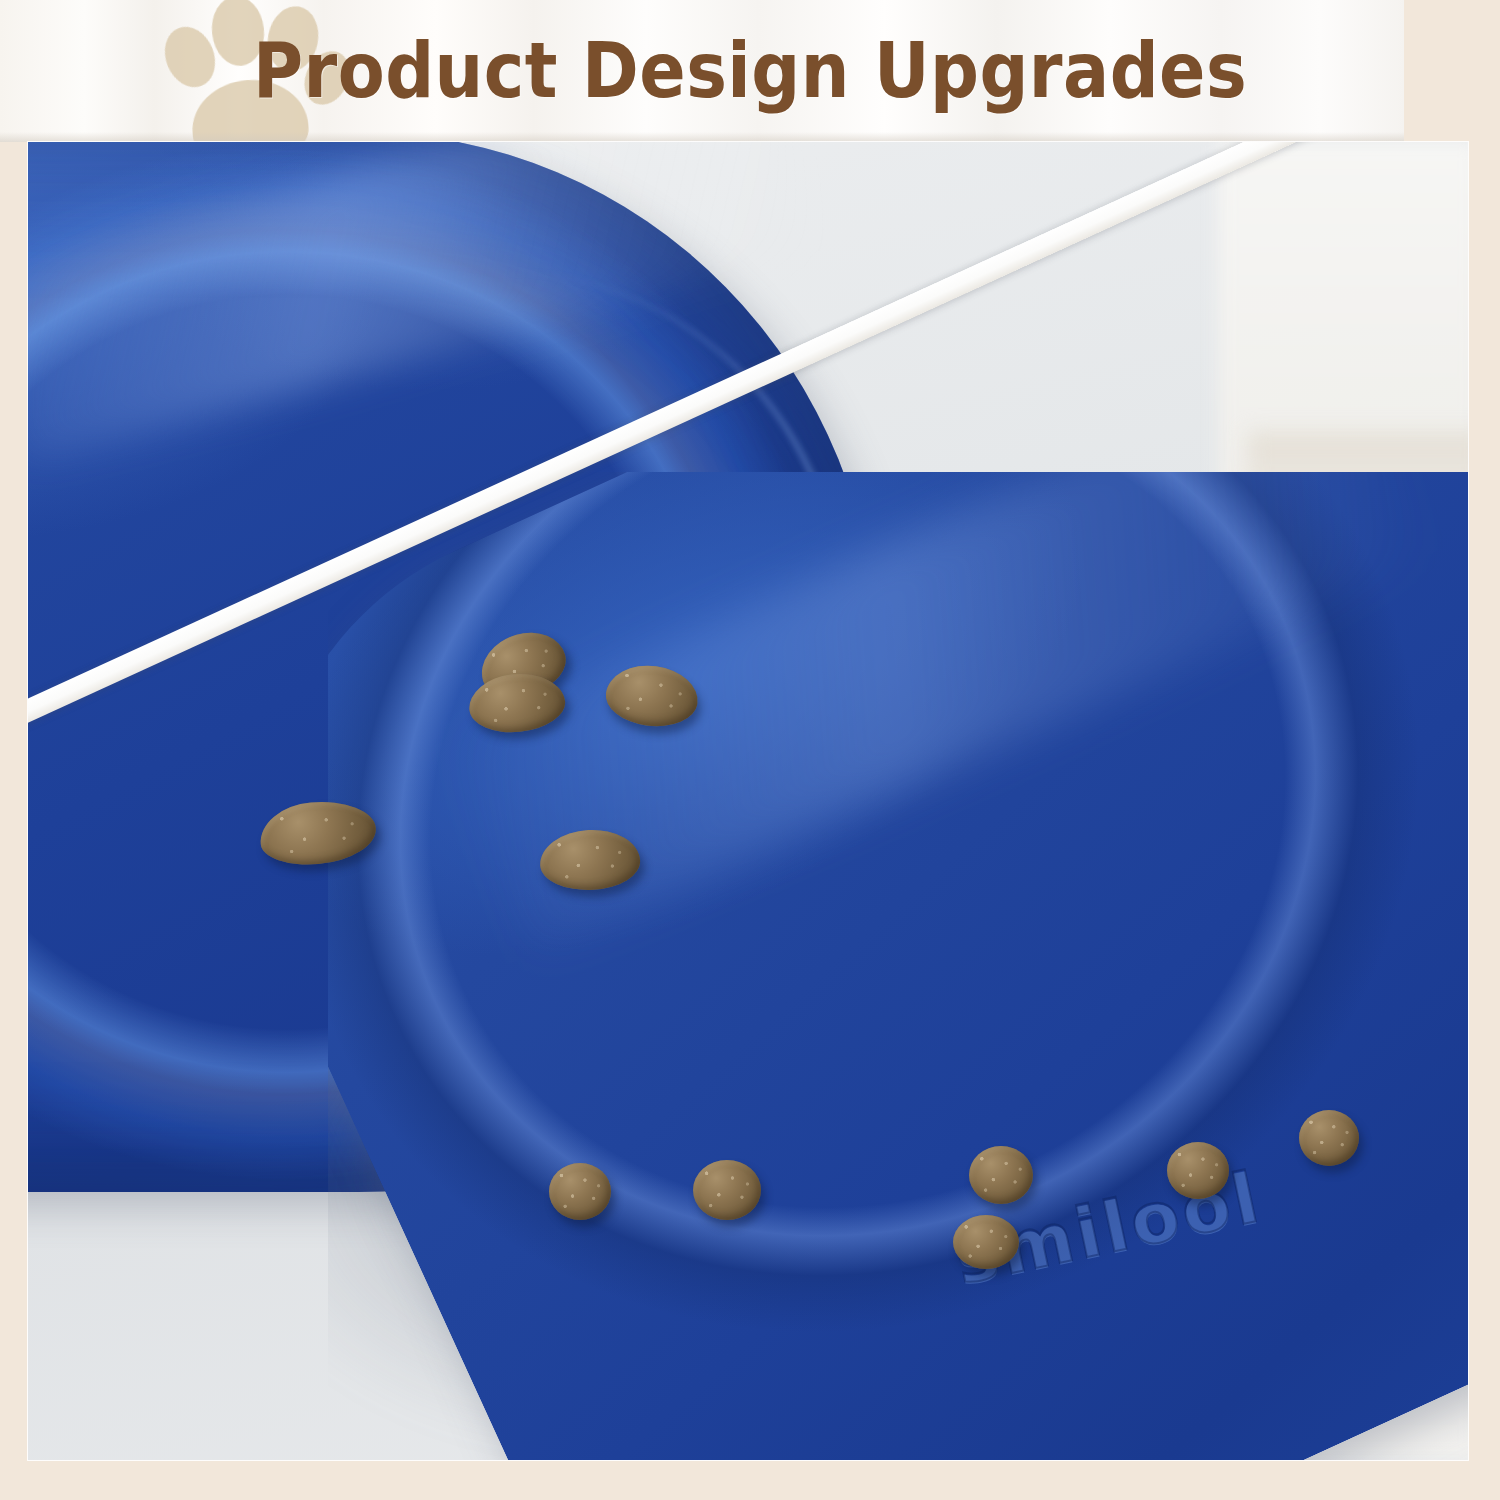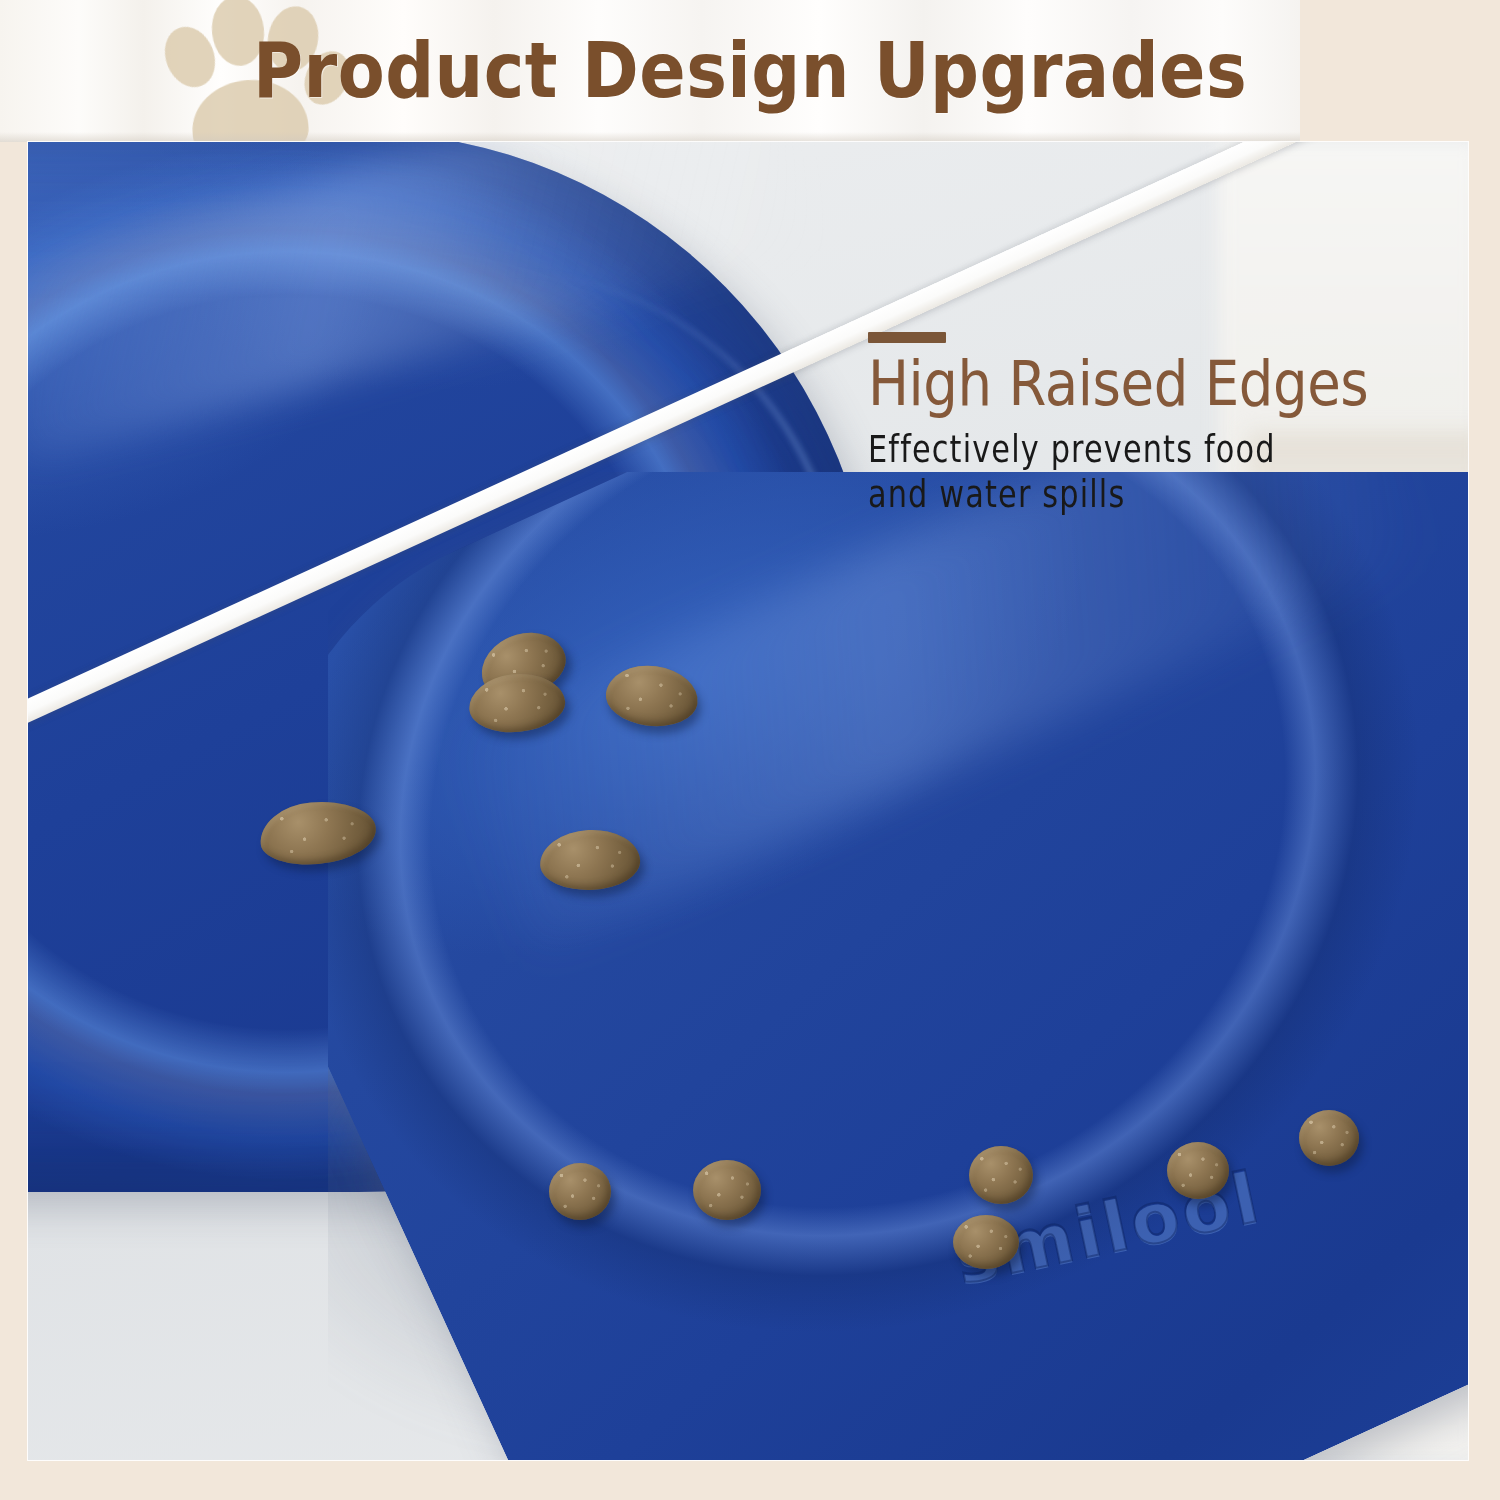--- a/index.html
+++ b/index.html
@@ -6,21 +6,21 @@
   html, body {
     width:1500px; height:1500px; overflow:hidden;
     font-family:"Liberation Sans", sans-serif;
     background:#f3e8da;
   }
 
   #root { position:relative; width:1500px; height:1500px; background:#f2e7da; }
 
   
   .header {
-    position:absolute; left:0; top:0; width:1300px; height:142px;
+    position:absolute; left:0; top:0; width:1404px; height:142px;
     background:
       linear-gradient(90deg,
         #f7f4ef 0%, #fdfcfa 6%, #f4f1ec 11%, #fffefd 17%,
         #f6f3ef 23%, #fffdfb 31%, #f5f2ee 38%, #fefdfc 46%,
         #f6f4f1 54%, #fffefd 63%, #f4f2ef 71%, #fefdfc 79%,
         #f6f4f2 87%, #fdfcfb 94%, #f5f3f0 100%);
     overflow:hidden;
   }
   .header:after{
     content:""; position:absolute; left:0; bottom:0; width:100%; height:10px;
@@ -263,21 +263,15 @@
         <div class="kibble" style="left: 512px; top: 688px; width: 100px; height: 60px; border-radius: 50% 50% 48% 52% / 55% 55% 45% 45%; transform: rotate(-3deg);"></div>
         <div class="kibble" style="left: 521px; top: 1021px; width: 62px; height: 57px; border-radius: 50%; transform: rotate(0deg);"></div>
         <div class="kibble" style="left: 665px; top: 1018px; width: 68px; height: 60px; border-radius: 50%; transform: rotate(0deg);"></div>
         <div class="kibble" style="left: 941px; top: 1004px; width: 64px; height: 58px; border-radius: 50%; transform: rotate(0deg);"></div>
         <div class="kibble" style="left: 925px; top: 1073px; width: 66px; height: 54px; border-radius: 50%; transform: rotate(0deg);"></div>
         <div class="kibble" style="left: 1139px; top: 1000px; width: 62px; height: 57px; border-radius: 50%; transform: rotate(0deg);"></div>
         <div class="kibble" style="left: 1271px; top: 968px; width: 60px; height: 56px; border-radius: 50%; transform: rotate(0deg);"></div>
       </div>
 
 
-    <div class="callout" id="callout-edges">
-      <div class="accent-bar"></div>
-      <h2>High Raised Edges</h2>
-      <p>Effectively prevents food
-and water spills</p>
-    </div>
 
   </div>
 </div>
 
 </body></html>

